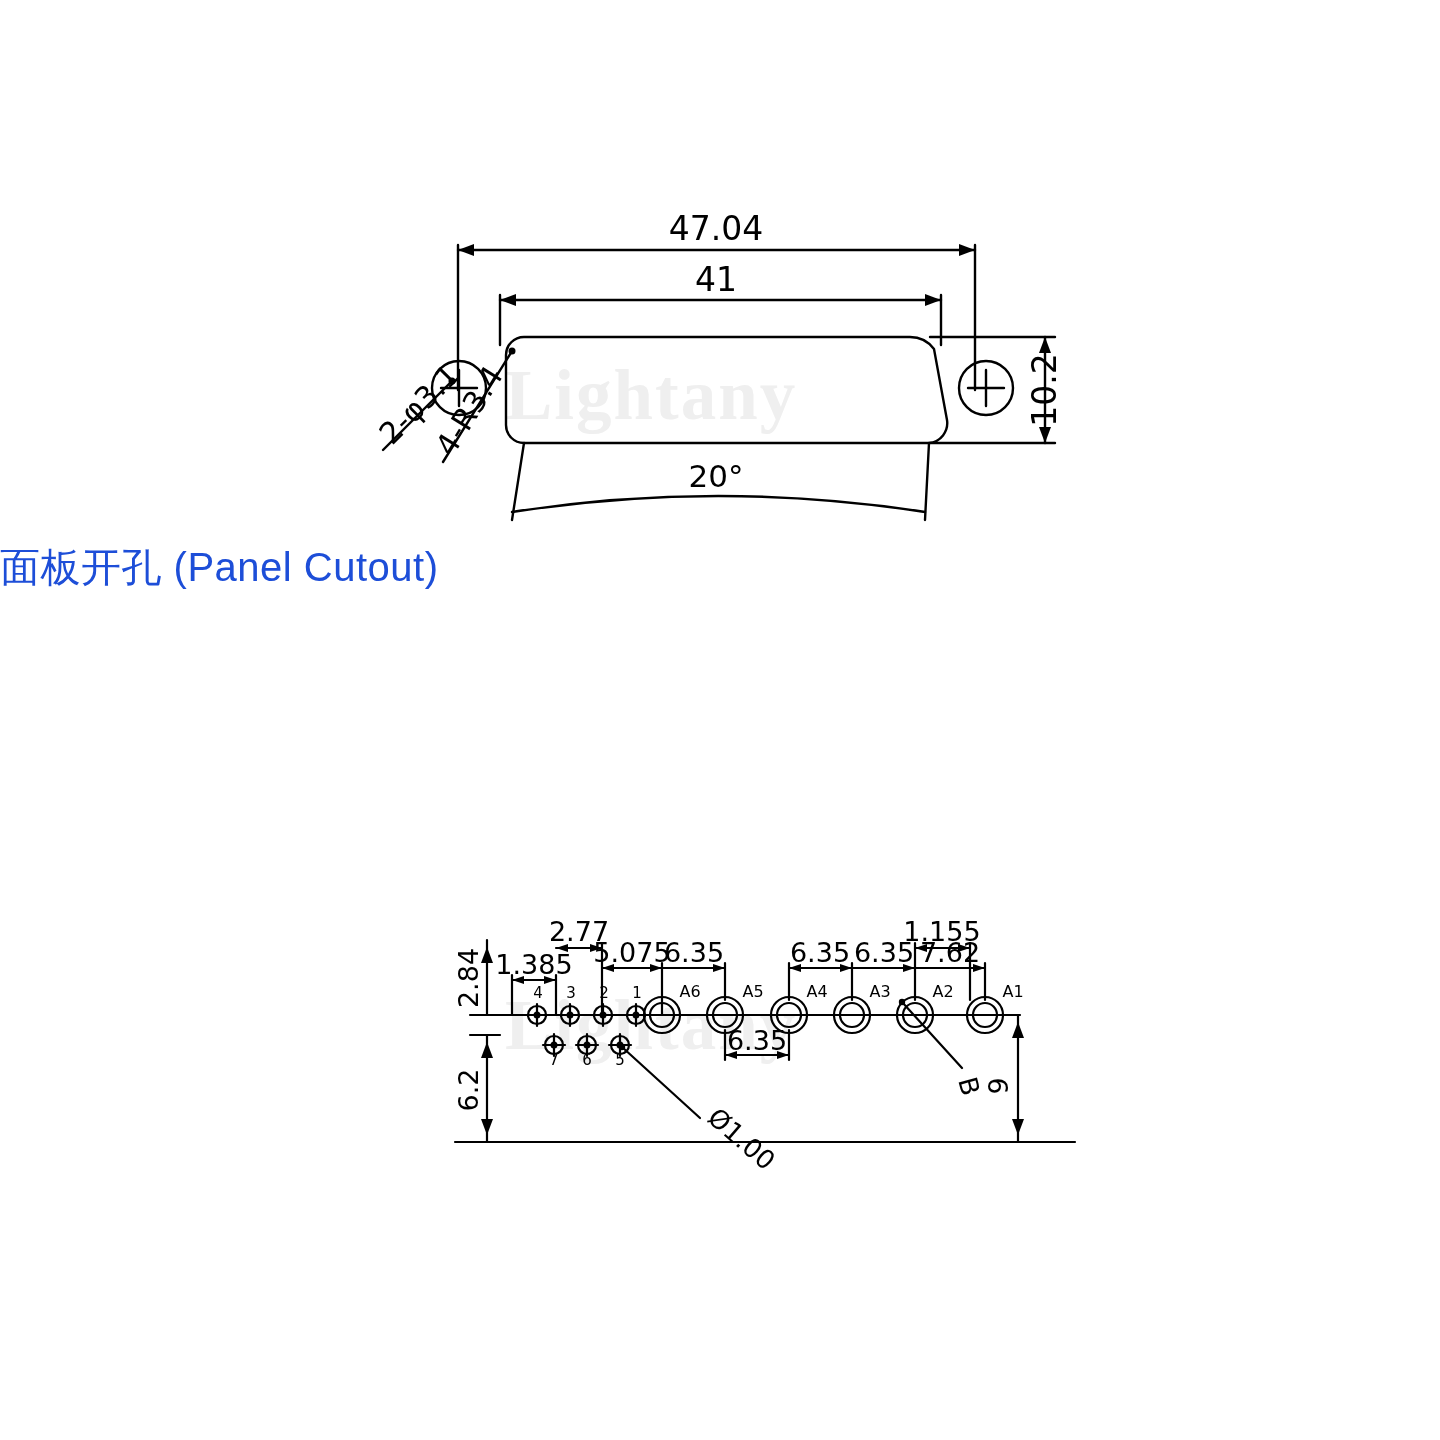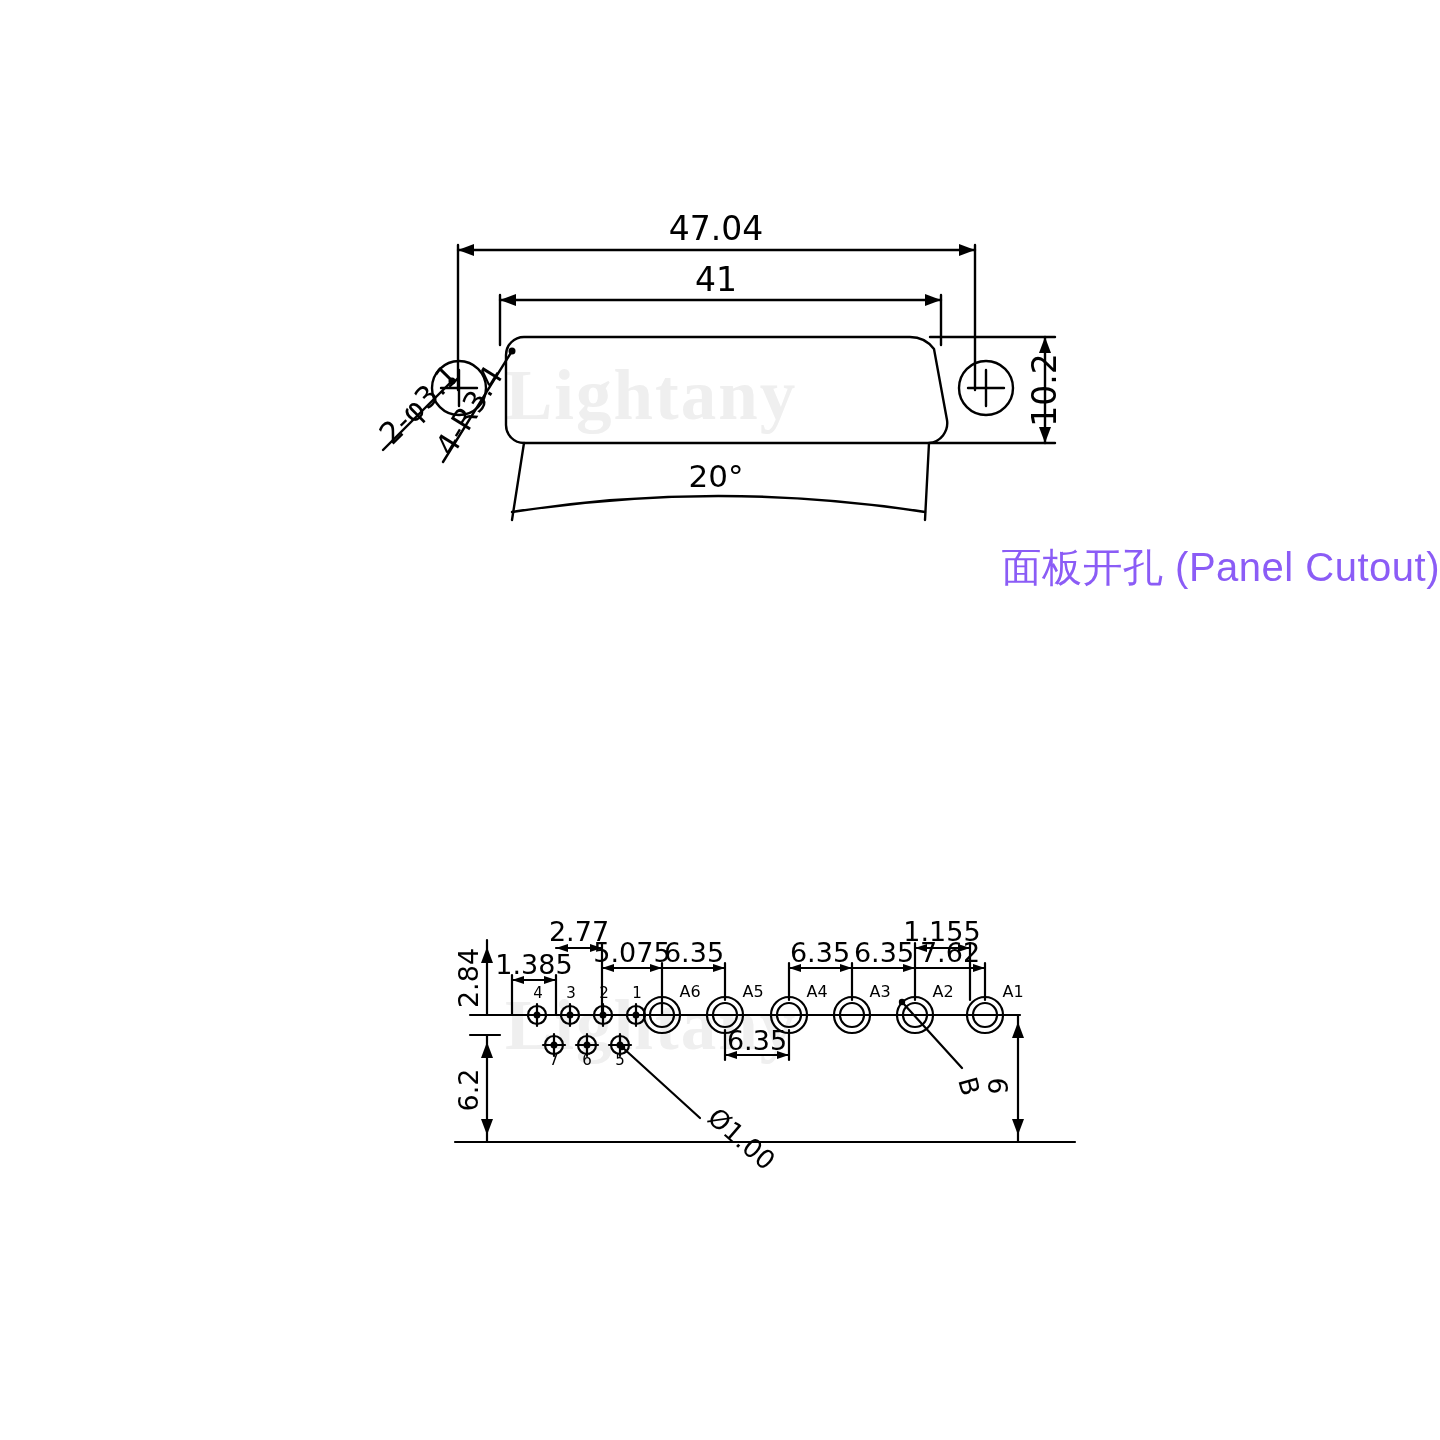--- a/index.html
+++ b/index.html
@@ -8,24 +8,24 @@
     background:#ffffff;
     font-family:"Liberation Sans", sans-serif;
     color:#000;
     position:relative;
     overflow:hidden;
   }
   .stage{position:absolute;left:0;top:0;width:1440px;height:1440px;}
   .caption{
     position:absolute;
     width:100%;
-    text-align:right;
+    text-align:left;
     font-size:40px;
     letter-spacing:0.5px;
-    color:#8b5cf6;
+    color:#1d4ed8;
   }
   #panel-caption{top:540px;}
   #pcb-caption{top:1172px;}
   svg{display:block;}
   .wm{
     position:absolute;
     font-size:71px;
     font-weight:bold;
     color:#efefef;
     letter-spacing:2px;

